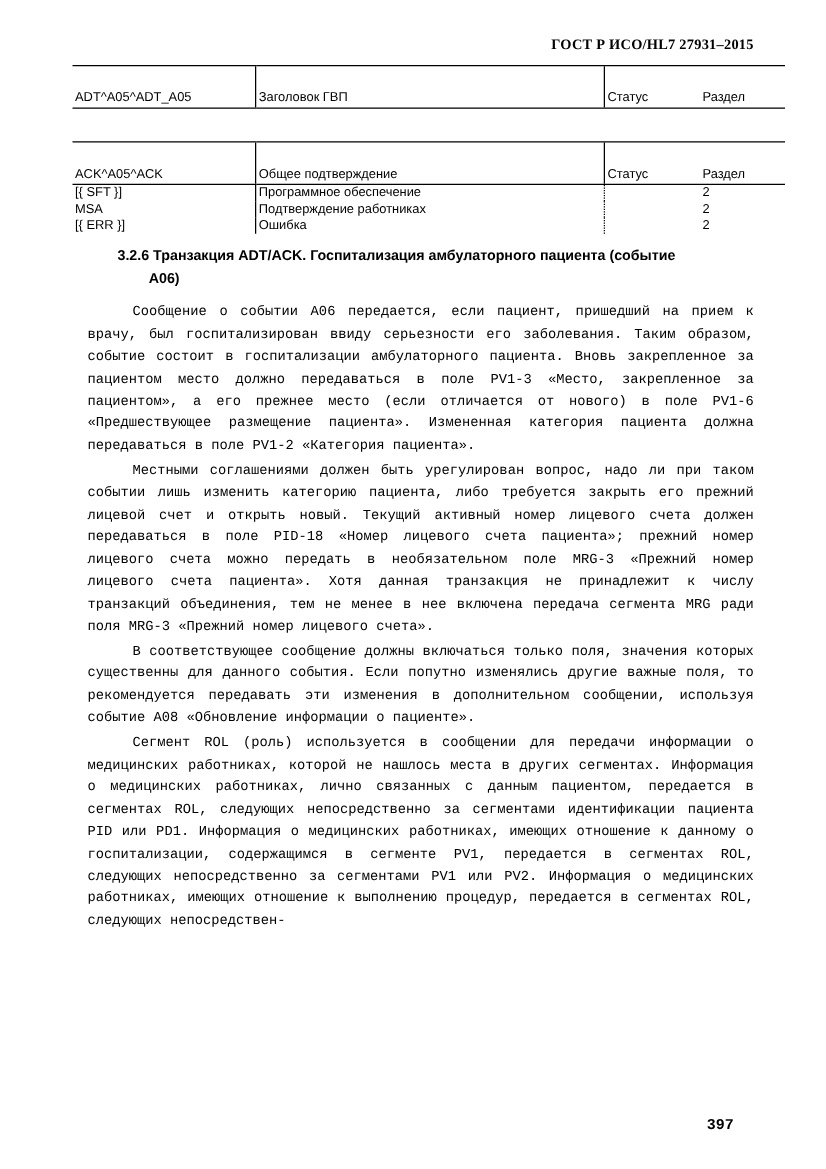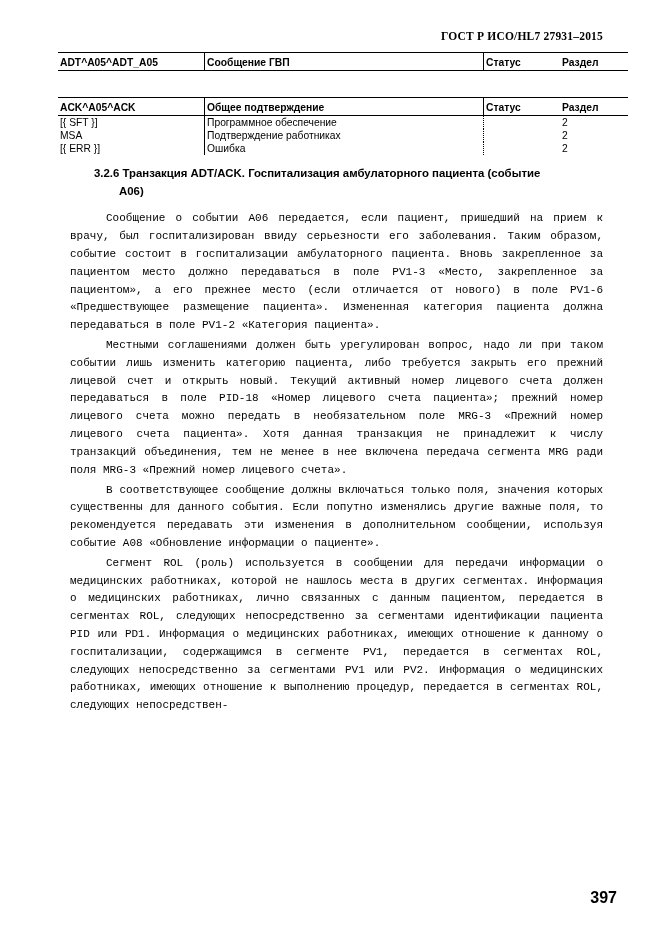--- a/index.html
+++ b/index.html
@@ -37,24 +37,24 @@
     font-size: 10.3px;
     table-layout: fixed;
   }
   table.seg td, table.seg th {
     padding: 1px 4px 1px 2px;
     vertical-align: top;
     text-align: left;
     font-weight: normal;
   }
   table.seg thead th {
-    font-weight: bold;
+    font-weight: normal;
     border-top: 1.4px solid #000;
     border-bottom: 1.1px solid #000;
-    padding-top: 4px;
+    padding-top: 20px;
     padding-bottom: 2px;
   }
   .col-a { width: 140px; }
   .col-b { width: 272px; }
   .col-c { width: 70px; }
   .col-d { width: 62px; }
   .vline-b { border-left: 1px solid #000; }
   .vline-dot { border-left: 1px dotted #000; }
   .tbl-wrap { }
   .tbl-wrap.first { margin-bottom: 26px; }
@@ -76,40 +76,40 @@
     font-family: Liberation Mono, monospace;
     font-size: 11px;
     line-height: 1.62;
     margin: 0 0 2px 12px;
     text-align: justify;
     text-indent: 36px;
     hyphens: manual;
   }
   .page-number {
     position: absolute;
-    right: 44px;
+    right: 74px;
     bottom: 28px;
-    font-family: Liberation Sans, sans-serif;
+    font-family: Liberation Mono, monospace;
     font-weight: bold;
-    font-size: 16px;
+    font-size: 12px;
   }
 </style>
 </head>
 <body>
 
 <div class="page">
 
   <div class="header">ГОСТ Р ИСО/HL7 27931–2015</div>
 
   <div class="tbl-wrap first">
     <table class="seg">
       <thead>
         <tr>
           <th class="col-a">ADT^A05^ADT_A05</th>
-          <th class="col-b vline-b">Сообщение ГВП</th>
+          <th class="col-b vline-b">Заголовок ГВП</th>
           <th class="col-c vline-b">Статус</th>
           <th class="col-d">Раздел</th>
         </tr>
       </thead>
       <tbody>
       </tbody>
     </table>
   </div>
 
   <div class="tbl-wrap">

